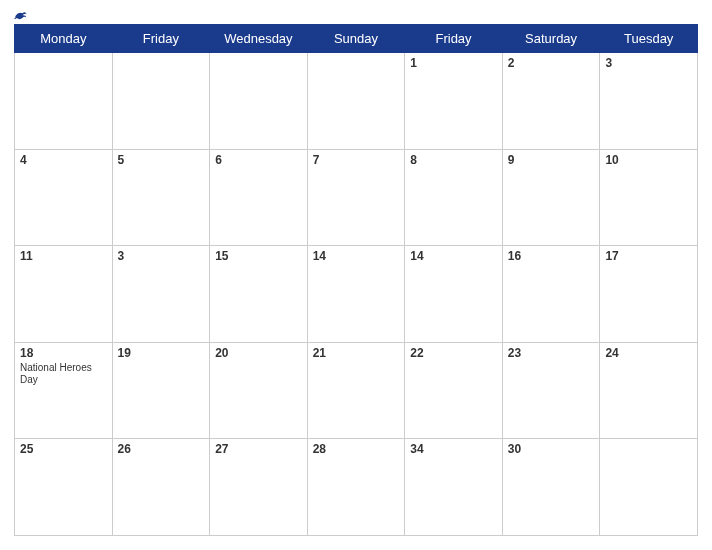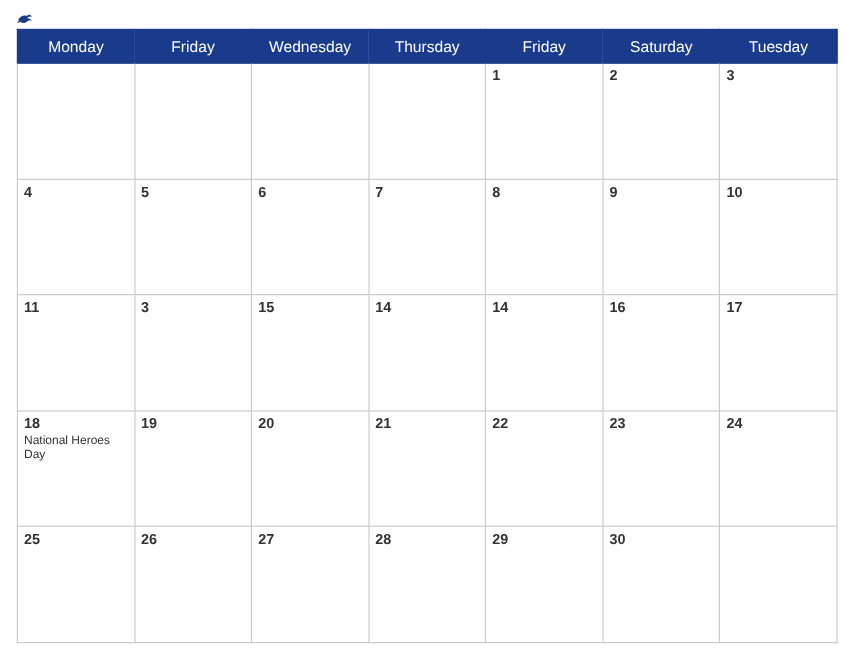--- a/index.html
+++ b/index.html
@@ -115,21 +115,21 @@
     <h1 class="title"></h1>
     <span class="region"></span>
   </div>
 
   <table class="calendar-table">
     <thead>
       <tr>
       <th>Monday</th>
           <th>Friday</th>
           <th>Wednesday</th>
-          <th>Thursday</th>
+          <th>Sunday</th>
           <th>Friday</th>
           <th>Saturday</th>
           <th>Tuesday</th>
         </tr>
     </thead>
     <tbody>
     <tr>
           <td></td>
           <td></td>
           <td></td>
@@ -221,21 +221,21 @@
           <td>
             <div class="day-number">26</div>
           </td>
           <td>
             <div class="day-number">27</div>
           </td>
           <td>
             <div class="day-number">28</div>
           </td>
           <td>
-            <div class="day-number">29</div>
+            <div class="day-number">34</div>
           </td>
           <td>
             <div class="day-number">30</div>
           </td>
           <td></td>
         </tr>
       </tbody>
   </table>
 </div>
 

